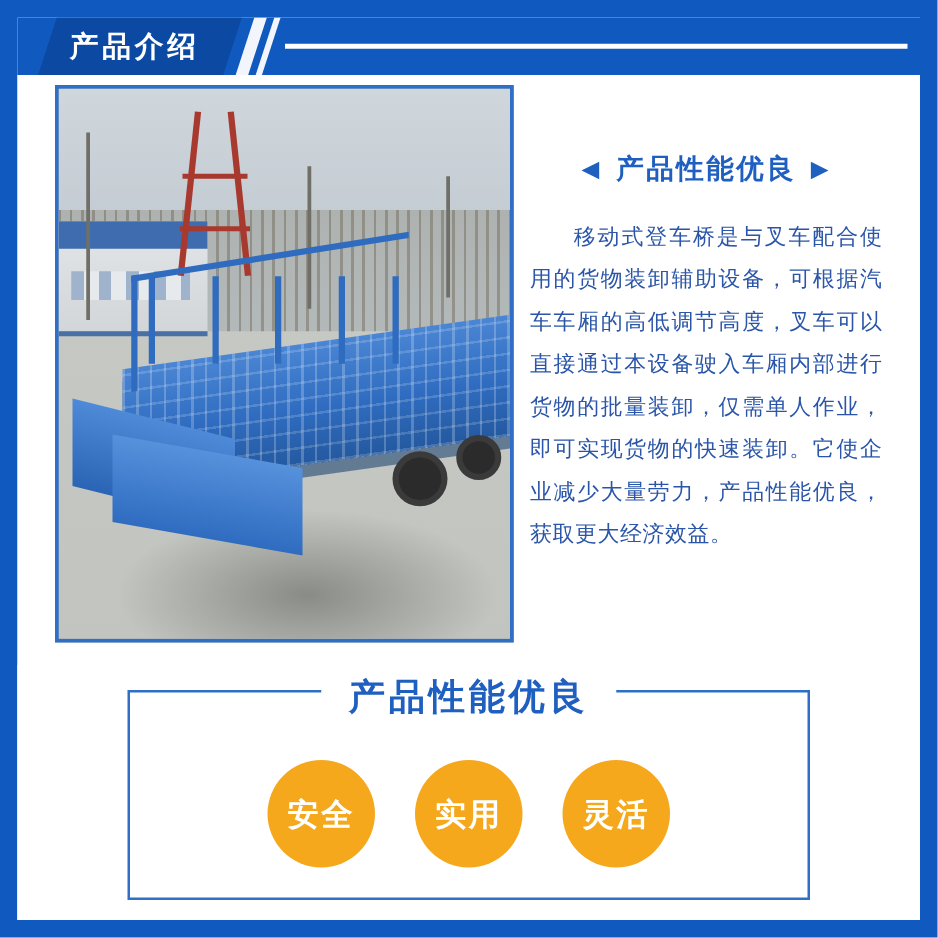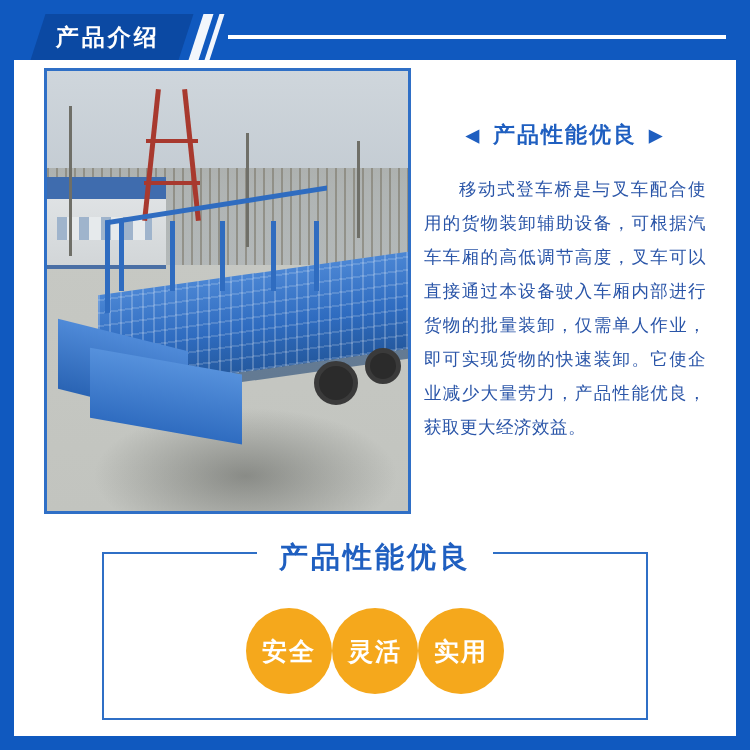--- a/index.html
+++ b/index.html
@@ -318,20 +318,21 @@
     letter-spacing: 3px;
     white-space: nowrap;
   }
   .badges {
     position: absolute;
     left: 0;
     right: 0;
     top: 76px;
     display: flex;
     justify-content: center;
+    gap: 32px;
   }
   .badge {
     width: 86px;
     height: 86px;
     border-radius: 50%;
     background: #f5a81c;
     color: #ffffff;
     font-size: 25px;
     font-weight: bold;
     letter-spacing: 2px;
@@ -395,20 +396,20 @@
           <span class="tri">▶</span>
         </div>
         <div class="body-text">移动式登车桥是与叉车配合使用的货物装卸辅助设备，可根据汽车车厢的高低调节高度，叉车可以直接通过本设备驶入车厢内部进行货物的批量装卸，仅需单人作业，即可实现货物的快速装卸。它使企业减少大量劳力，产品性能优良，获取更大经济效益。</div>
       </div>
 
       <div class="lower">
         <div class="lower-frame"></div>
         <div class="lower-title">产品性能优良</div>
         <div class="badges">
           <div class="badge">安全</div>
+          <div class="badge">实用</div>
           <div class="badge">灵活</div>
-          <div class="badge">实用</div>
         </div>
       </div>
 
     </div>
   </div>
 </div>
 
 </body></html>

